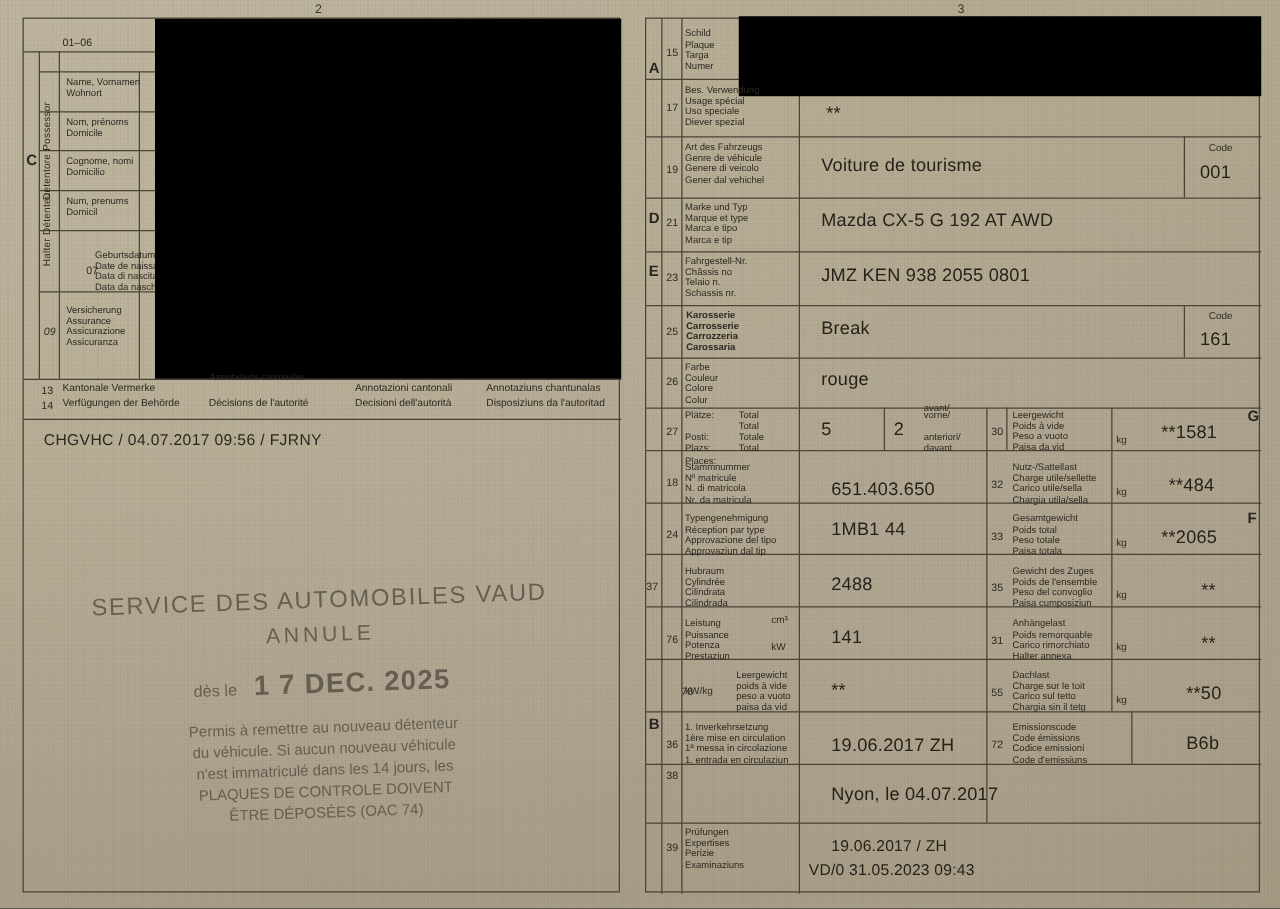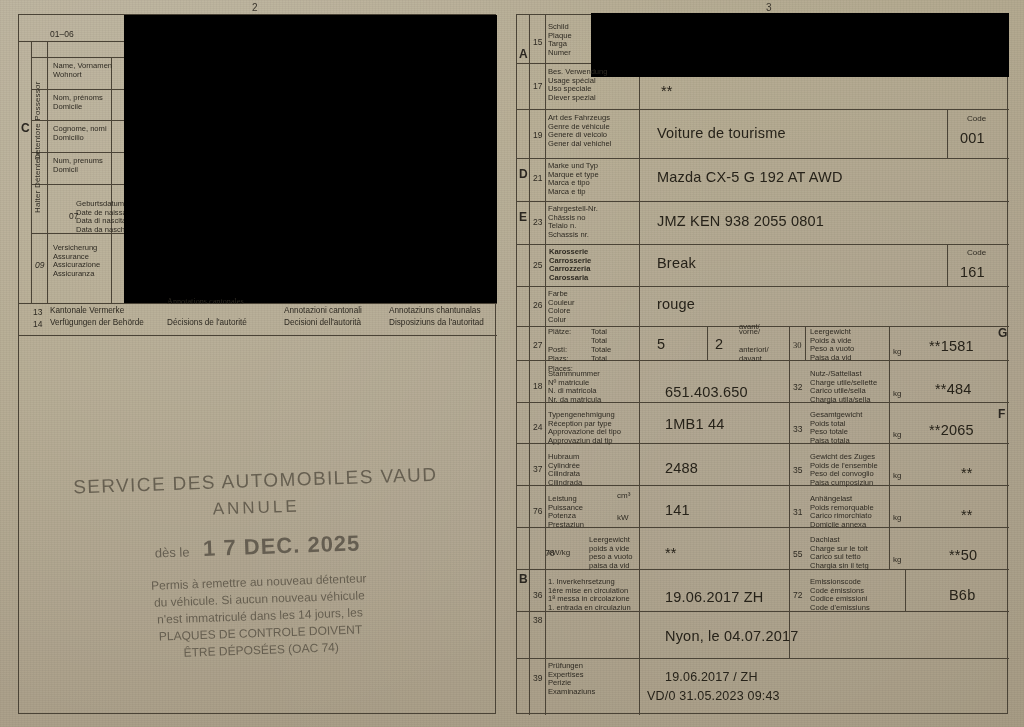--- a/index.html
+++ b/index.html
@@ -235,20 +235,21 @@
     <div class="num" style="left:14px; top:304px;">14</div>
     <div class="annot-head" style="left:31px; top:291px;">Kantonale Vermerke</div>
     <div class="annot-head" style="left:31px; top:303px;">Verfügungen der Behörde</div>
     <div class="annot-head" style="left:148px; top:282px;font-family:Liberation Serif, serif;">Annotations cantonales</div>
     <div class="annot-head" style="left:148px; top:303px;">Décisions de l'autorité</div>
     <div class="annot-head" style="left:265px; top:291px;">Annotazioni cantonali</div>
     <div class="annot-head" style="left:265px; top:303px;">Decisioni dell'autorità</div>
     <div class="annot-head" style="left:370px; top:291px;">Annotaziuns chantunalas</div>
     <div class="annot-head" style="left:370px; top:303px;">Disposiziuns da l'autoritad</div>
 
+    <div class="chg" style="left:16px; top:330px;">CHGVHC / 04.07.2017 09:56 / FJRNY</div>
 
     <div class="stamp">
       <div class="s1">SERVICE DES AUTOMOBILES VAUD</div>
       <div class="s2">ANNULE</div>
       <div class="s3">
         <span>dès le</span>
         <b>1 7 DEC. 2025</b>
       </div>
       <div class="s4" style="white-space: pre-line;">Permis à remettre au nouveau détenteur
 du véhicule. Si aucun nouveau véhicule
@@ -359,21 +360,21 @@
     <div class="lbl" style="left:74px; top:322px;">Total</div>
     <div class="lbl" style="left:74px; top:331px;">Totale</div>
     <div class="lbl" style="left:74px; top:340px;">Total</div>
     <div class="val" style="left:140px; top:321px;">5</div>
     <div class="val" style="left:198px; top:321px;">2</div>
     <div class="lbl" style="left:222px; top:313px;">vorne/</div>
     <div class="lbl" style="left:222px; top:308px;">avant/</div>
     <div class="lbl" style="left:222px; top:331px;">anteriori/</div>
     <div class="lbl" style="left:222px; top:340px;">davant</div>
 
-    <div class="num" style="left:276px; top:325px;font-family:Liberation Serif, serif;">30</div>
+    <div class="num" style="left:276px; top:325px;">30</div>
     <div class="lbl" style="left:293px; top:313px;">Leergewicht
 Poids à vide
 Peso a vuoto
 Paisa da vid</div>
     <div class="unit" style="left:376px; top:332px;">kg</div>
     <div class="val" style="left:412px; top:323px;">**1581</div>
 
     <div class="num" style="left:276px; top:367px;">32</div>
     <div class="lbl" style="left:293px; top:355px;">Nutz-/Sattellast
 Charge utile/sellette
@@ -395,21 +396,21 @@
 Poids de l'ensemble
 Peso del convoglio
 Paisa cumposiziun</div>
     <div class="unit" style="left:376px; top:456px;">kg</div>
     <div class="val" style="left:444px; top:450px;">**</div>
 
     <div class="num" style="left:276px; top:492px;">31</div>
     <div class="lbl" style="left:293px; top:480px;">Anhängelast
 Poids remorquable
 Carico rimorchiato
-Domicile annexa</div>
+Halter annexa</div>
     <div class="unit" style="left:376px; top:498px;">kg</div>
     <div class="val" style="left:444px; top:492px;">**</div>
 
     <div class="num" style="left:276px; top:534px;">55</div>
     <div class="lbl" style="left:293px; top:521px;">Dachlast
 Charge sur le toit
 Carico sul tetto
 Chargia sin il tetg</div>
     <div class="unit" style="left:376px; top:540px;">kg</div>
     <div class="val" style="left:432px; top:532px;">**50</div>
@@ -421,21 +422,21 @@
 Nr. da matricula</div>
     <div class="val" style="left:148px; top:369px;">651.403.650</div>
 
     <div class="num" style="left:16px; top:407px;">24</div>
     <div class="lbl" style="left:31px; top:396px;">Typengenehmigung
 Réception par type
 Approvazione del tipo
 Approvaziun dal tip</div>
     <div class="val" style="left:148px; top:401px;">1MB1 44</div>
 
-    <div class="num" style="left:16px; top:449px;text-align:center;">37</div>
+    <div class="num" style="left:0; top:449px;text-align:center;">37</div>
     <div class="lbl" style="left:31px; top:438px;">Hubraum
 Cylindrée
 Cilindrata
 Cilindrada</div>
     <div class="unit" style="left:100px; top:456px;margin-top:20px;">cm³</div>
     <div class="val" style="left:148px; top:445px;">2488</div>
 
     <div class="num" style="left:16px; top:491px;">76</div>
     <div class="lbl" style="left:31px; top:480px;">Leistung
 Puissance

